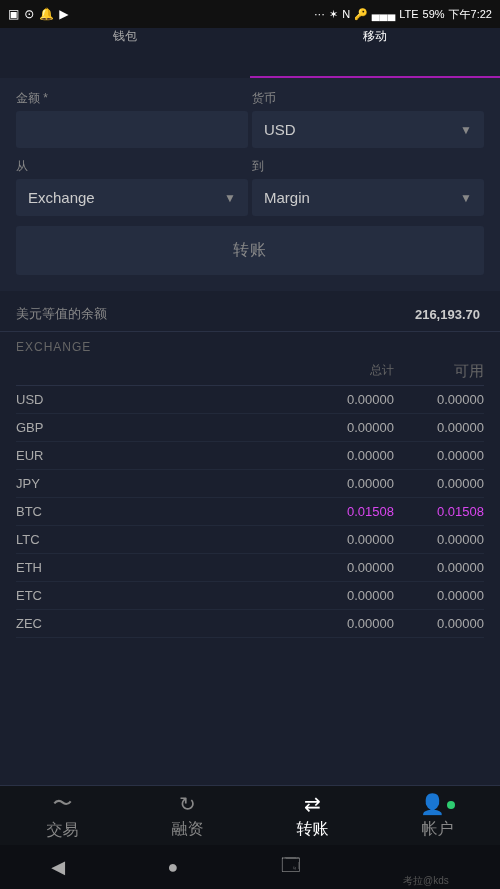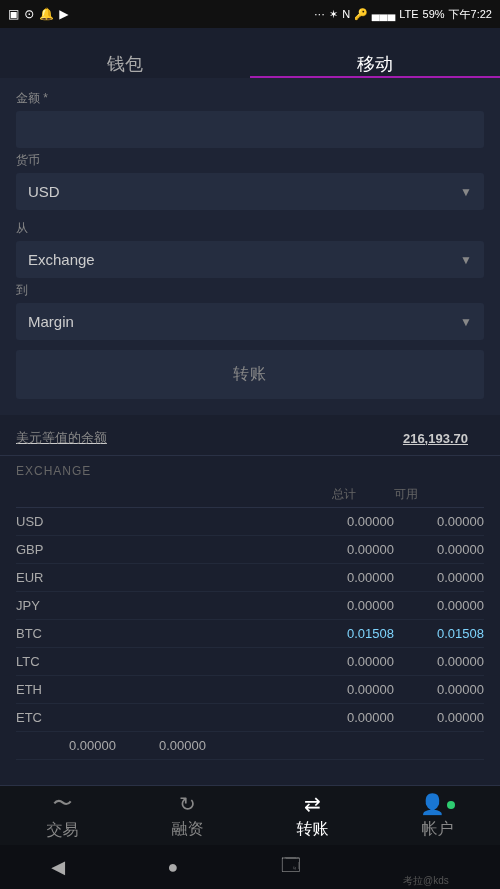--- a/index.html
+++ b/index.html
@@ -31,43 +31,42 @@
     
     .tab-bar {
       width: 100%;
       height: 50px;
       background: #1a1f2e;
       display: flex;
     }
     .tab-item {
       flex: 1;
       display: flex;
-      align-items: flex-end;
+      align-items: flex-start;
       justify-content: center;
-      font-size: 18px;
+      font-size: 12px;
       color: #aaa;
       cursor: pointer;
       border-bottom: 2px solid transparent;
     }
     .tab-item.active {
       color: #fff;
       border-bottom: 2px solid #a21caf;
     }
 
     
     .form-area {
       background: #1e2435;
       padding: 12px 16px 16px 16px;
     }
 
     .form-row {
       display: flex;
       gap: 4px;
       margin-bottom: 10px;
-      flex-direction: column;
     }
 
     .form-group {
       flex: 1;
       display: flex;
       flex-direction: column;
     }
 
     .form-label {
       font-size: 12px;
@@ -114,26 +113,25 @@
       color: #888;
       font-size: 16px;
       padding: 14px;
       border-radius: 3px;
       cursor: pointer;
       letter-spacing: 1px;
     }
 
     
     .balance-area {
-      padding: 14px 32px 8px 16px;
+      padding: 14px 20px 8px 16px;
       display: flex;
       justify-content: space-between;
       align-items: center;
       border-bottom: 1px solid #2a3145;
-      text-decoration: underline;
     }
     .balance-label {
       font-size: 13px;
       color: #888;
     }
     .balance-value {
       font-size: 13px;
       color: #ccc;
       font-weight: bold;
     }
@@ -148,33 +146,33 @@
       margin-bottom: 4px;
       letter-spacing: 1px;
     }
 
     .table-header {
       display: flex;
       padding: 4px 0;
       border-bottom: 1px solid #2a3145;
     }
     .col-name { flex: 1; font-size: 12px; color: #666; }
-    .col-total { width: 100px; text-align: center; font-size: 12px; color: #666; }
-    .col-avail { width: 90px; font-size: 12px; color: #666; }
+    .col-total { width: 100px; text-align: right; font-size: 12px; color: #666; }
+    .col-avail { width: 90px; text-align: right; font-size: 15px; color: #666; }
 
     .table-row {
       display: flex;
       padding: 6px 0;
       border-bottom: 1px solid #22293a;
       align-items: center;
     }
     .cell-name { flex: 1; font-size: 13px; color: #aaa; }
     .cell-total { width: 100px; text-align: right; font-size: 13px; color: #aaa; }
     .cell-avail { width: 90px; text-align: right; font-size: 13px; color: #aaa; }
-    .cell-highlight { color: #7dd3fc; }
+    .cell-highlight { color: #d946ef; }
 
     
     .bottom-nav {
       position: absolute;
       bottom: 44px;
       left: 0;
       width: 100%;
       height: 60px;
       background: #111419;
       display: flex;
@@ -349,20 +347,21 @@
         <div class="cell-name">ETH</div>
         <div class="cell-total">0.00000</div>
         <div class="cell-avail">0.00000</div>
       </div>
       <div class="table-row">
         <div class="cell-name">ETC</div>
         <div class="cell-total">0.00000</div>
         <div class="cell-avail">0.00000</div>
       </div>
       <div class="table-row">
+        <div class="cell-name">ZEC</div>
         <div class="cell-total">0.00000</div>
         <div class="cell-avail">0.00000</div>
       </div>
       <div class="table-row">
         <div class="cell-name">XMR</div>
         <div class="cell-total">0.00000</div>
         <div class="cell-avail">0.00000</div>
       </div>
     </div>
 </div>

